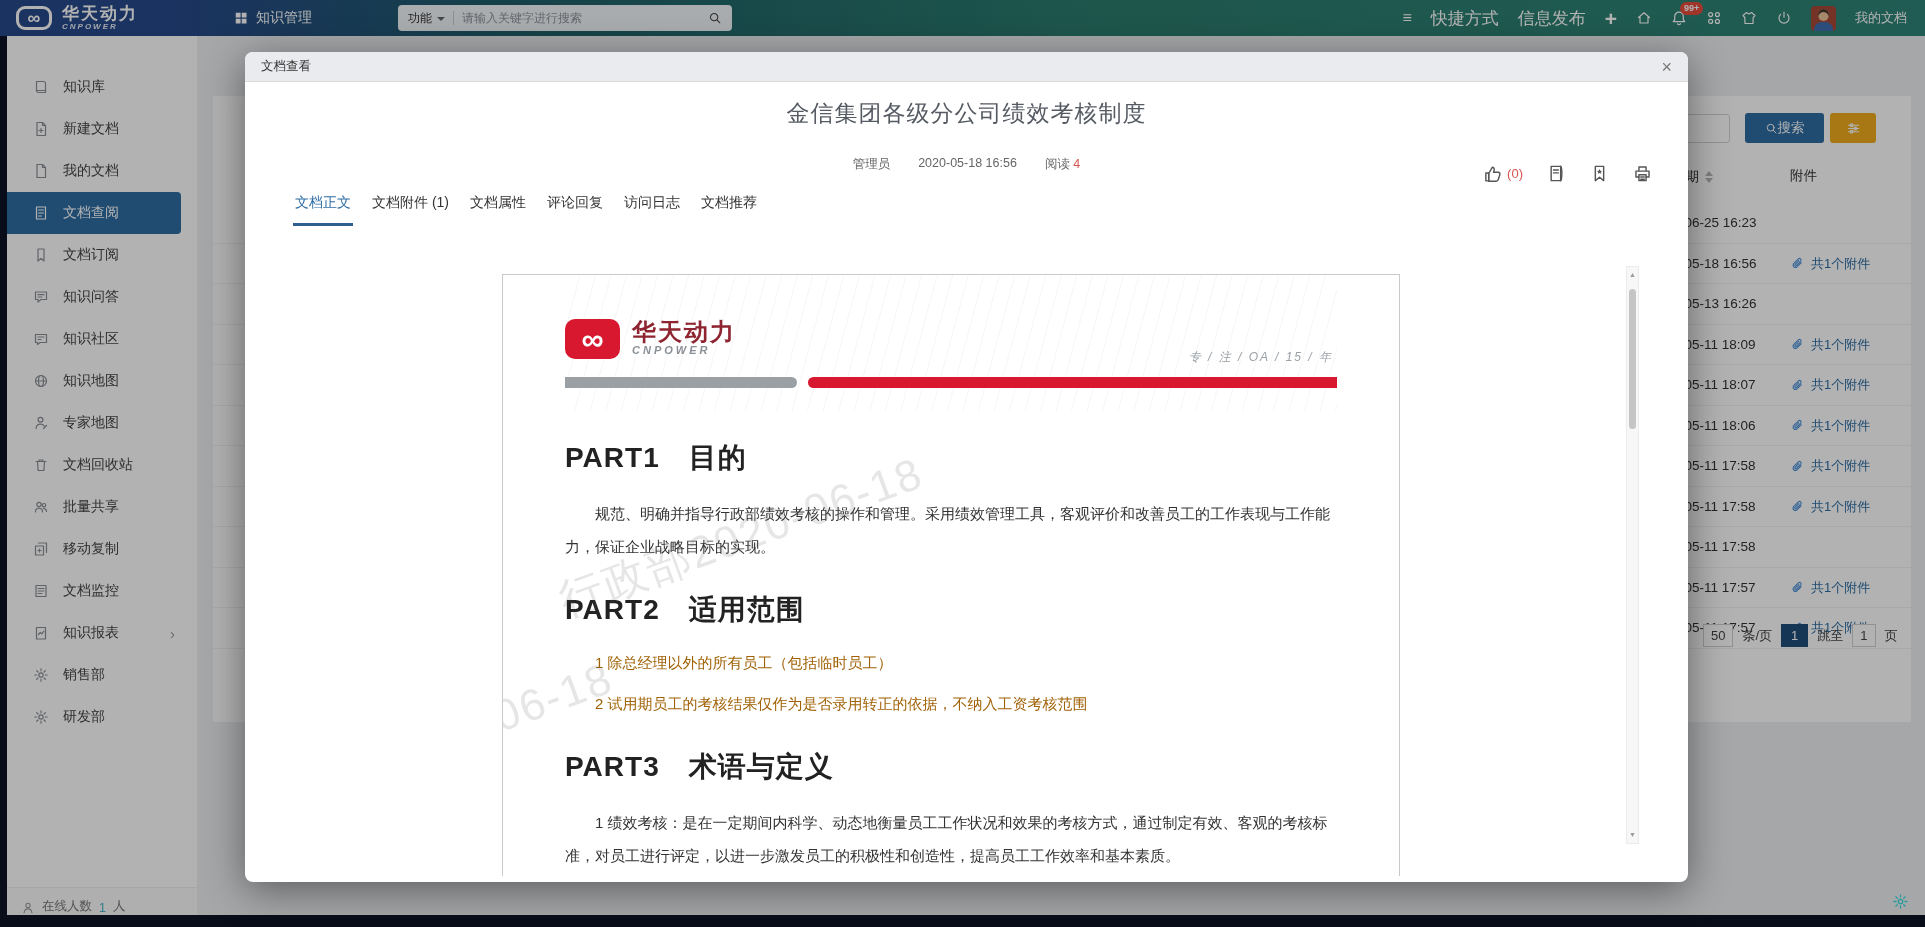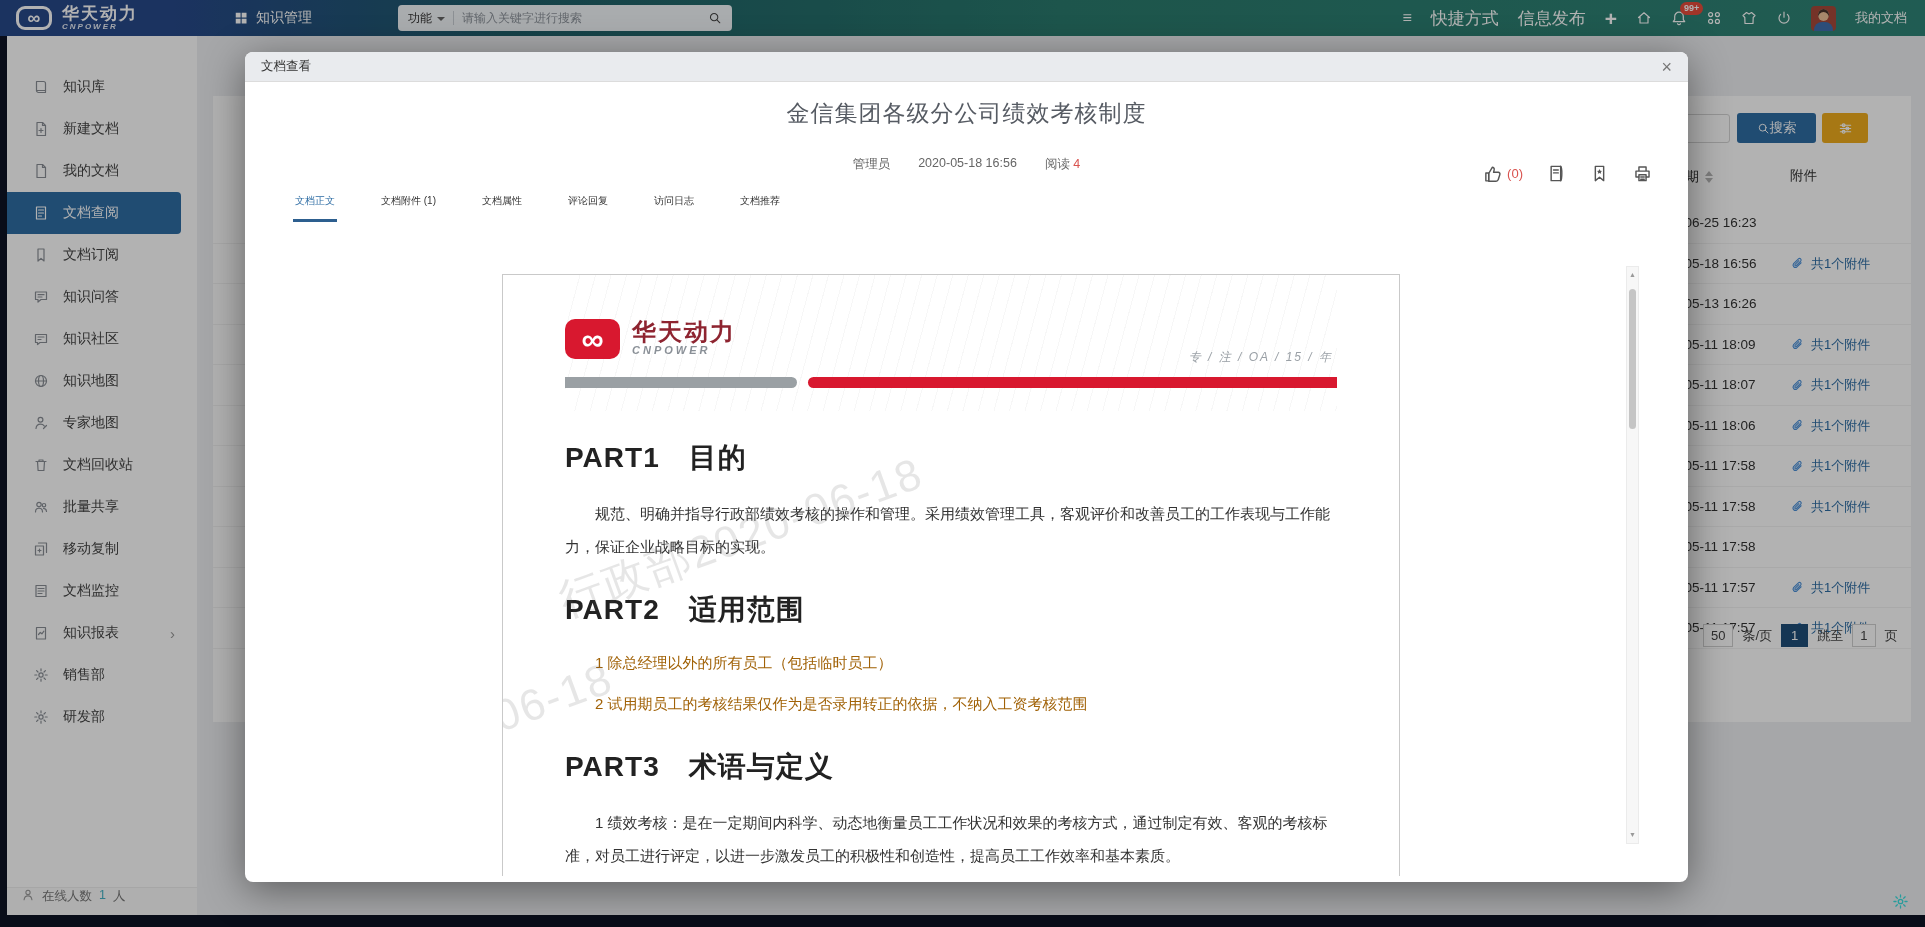--- a/index.html
+++ b/index.html
@@ -38,30 +38,30 @@
   .uname{font-size:13px}
 
   
   .sidebar{position:absolute;left:7px;top:36px;width:190px;bottom:12px;background:#fff}
   .side-items{padding-top:30px}
   .s-item{height:42px;display:flex;align-items:center;padding-left:26px;gap:14px;color:#444;font-size:14px;position:relative;cursor:pointer}
   .s-item svg{width:16px;height:16px;color:#8a8f96;flex:0 0 16px}
   .s-item.active{background:#2e6da4;color:#fff;border-radius:0 4px 4px 0;margin-right:16px}
   .s-item.active svg{color:#fff}
   .chev{position:absolute;right:22px;color:#999;font-size:15px;line-height:1}
-  .online{position:absolute;bottom:0;left:0;right:0;height:28px;background:#fbfbfb;border-top:1px solid #eee;display:flex;align-items:flex-start;gap:7px;padding-left:14px;font-size:12.5px;color:#777}
+  .online{position:absolute;bottom:0;left:0;right:0;height:28px;background:#fbfbfb;border-top:1px solid #eee;display:flex;align-items:flex-end;gap:7px;padding-left:14px;font-size:12.5px;color:#777}
   .online svg{width:14px;height:14px;color:#999}
   .online b{color:#45b1c4;font-weight:normal}
 
   
   .main{position:absolute;left:197px;top:36px;right:0;bottom:12px;background:#eef0f3}
   .card{position:absolute;left:16px;top:60px;right:14px;height:626px;background:#fff}
   .bg-search{position:absolute;top:17px;left:1382px;display:flex;align-items:center}
   .bg-input{width:135px;height:29px;border:1px solid #d4d4d4;background:#fff;border-radius:3px}
-  .btn-search{margin-left:7px;width:79px;height:30px;background:#2e6da4;color:#fff;border:none;border-radius:3px;font-size:13.5px;display:flex;align-items:center;justify-content:center;cursor:pointer}
+  .btn-search{margin-left:15px;width:79px;height:30px;background:#2e6da4;color:#fff;border:none;border-radius:3px;font-size:13.5px;display:flex;align-items:center;justify-content:center;cursor:pointer}
   .btn-search svg{width:13px;height:13px}
   .btn-filter{margin-left:6px;width:46px;height:30px;background:#efad1e;color:#fff;border:none;border-radius:3px;display:flex;align-items:center;justify-content:center;cursor:pointer}
   .btn-filter svg{width:15px;height:15px}
   .thead{position:absolute;top:64px;left:0;right:0;height:30px;font-size:13.5px;color:#333}
   .th-date{position:absolute;left:1459px;top:7px;display:flex;align-items:center;gap:6px}
   .sort{display:inline-flex;flex-direction:column;gap:2px}
   .sort i{width:0;height:0;border:4px solid transparent}
   .sort .u{border-bottom:5px solid #b5b5b5}
   .sort .d{border-top:5px solid #b5b5b5}
   .th-attach{position:absolute;left:1577px;top:7px}
@@ -81,21 +81,21 @@
   .modal{position:absolute;left:245px;top:52px;width:1443px;height:830px;background:#fff;border-radius:8px;box-shadow:0 8px 40px rgba(0,0,0,.45)}
   .m-head{height:30px;background:#e9ebee;border-bottom:1px solid #dcdcdc;border-radius:8px 8px 0 0;display:flex;align-items:center;padding:0 16px;font-size:12.5px;color:#333}
   .m-close{margin-left:auto;font-size:18px;color:#777;cursor:pointer;line-height:1}
   .m-title{position:absolute;top:46px;left:0;right:0;text-align:center;font-size:23px;color:#565b63;letter-spacing:1px}
   .m-meta{position:absolute;top:104px;left:0;right:0;display:flex;justify-content:center;gap:28px;font-size:12.5px;color:#666}
   .red{color:#d9534f;font-weight:normal;font-style:normal}
   .m-actions{position:absolute;top:112px;right:36px;display:flex;align-items:center;gap:24px;color:#555}
   .act{display:flex;align-items:center;cursor:pointer}
   .act svg{width:19px;height:19px}
   .like b{font-size:13px;margin-left:5px}
-  .m-tabs{position:absolute;top:142px;left:50px;display:flex;gap:46px;font-size:10px;color:#333}
+  .m-tabs{position:absolute;top:142px;left:50px;display:flex;gap:21px;font-size:14px;color:#333}
   .m-tab{padding-bottom:14px;position:relative;cursor:pointer}
   .m-tab.active{color:#2e6da4}
   .m-tab.active::after{content:"";position:absolute;left:-2px;right:-2px;bottom:0;height:3px;background:#2d5f8f}
   .m-viewport{position:absolute;top:186px;left:0;right:24px;bottom:6px;overflow:hidden}
   .doc-page{position:absolute;left:257px;top:36px;width:898px;height:920px;border:1px solid #c9c9c9;background:#fff;padding:0 62px;overflow:hidden}
   .dp-head{position:relative;height:136px;background:repeating-linear-gradient(105deg,transparent 0 14px,rgba(0,0,0,.03) 14px 15px)}
   .dp-mark{position:absolute;left:0;top:44px;width:55px;height:40px;background:#d8182f;border-radius:10px;color:#fff;font-size:31px;font-weight:bold;display:flex;align-items:center;justify-content:center;line-height:1}
   .dp-brand{position:absolute;left:67px;top:44px}
   .dp-brand-cn{font-size:24px;font-weight:bold;color:#8e2430;letter-spacing:2px;line-height:1.05}
   .dp-brand-sub{font-size:11px;color:#8a9097;font-weight:bold;font-style:italic;letter-spacing:3px}

